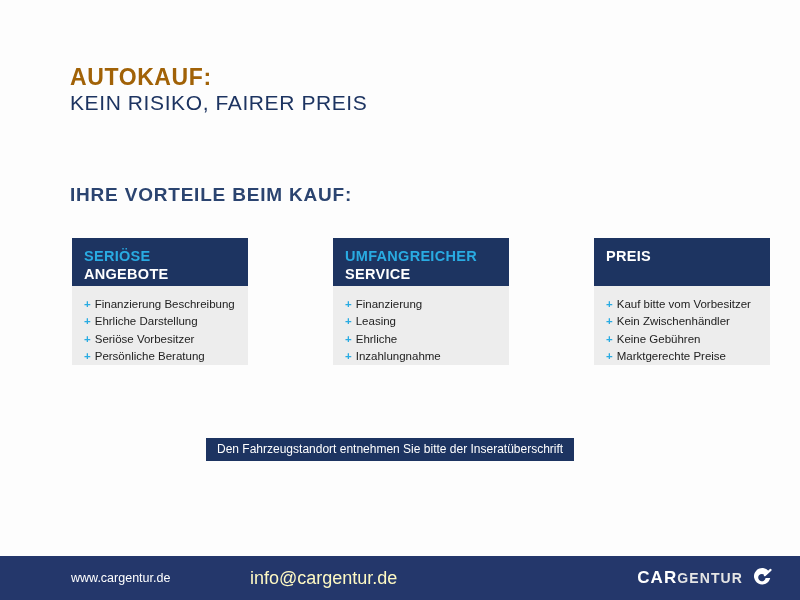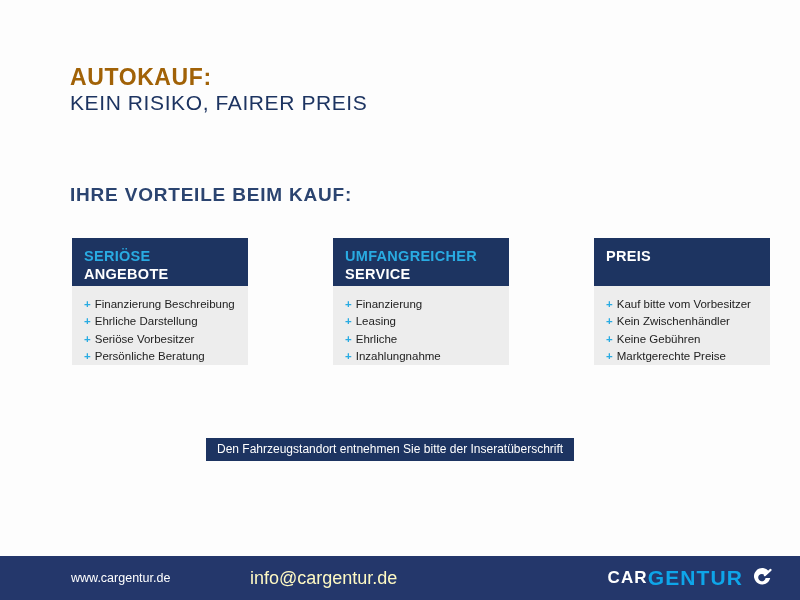--- a/index.html
+++ b/index.html
@@ -156,22 +156,22 @@
     display: flex;
     align-items: center;
   }
   .logo-car {
     color: #ffffff;
     font-size: 17px;
     font-weight: bold;
     letter-spacing: 1.1px;
   }
   .logo-gentur {
-    color: #0ea5e9;
-    font-size: 21px;
+    color: #e5e5e5;
+    font-size: 14px;
     font-weight: bold;
     letter-spacing: 1.1px;
   }
   .logo-mark {
     margin-left: 8px;
     display: block;
   }
 </style>
 </head>
 <body>

